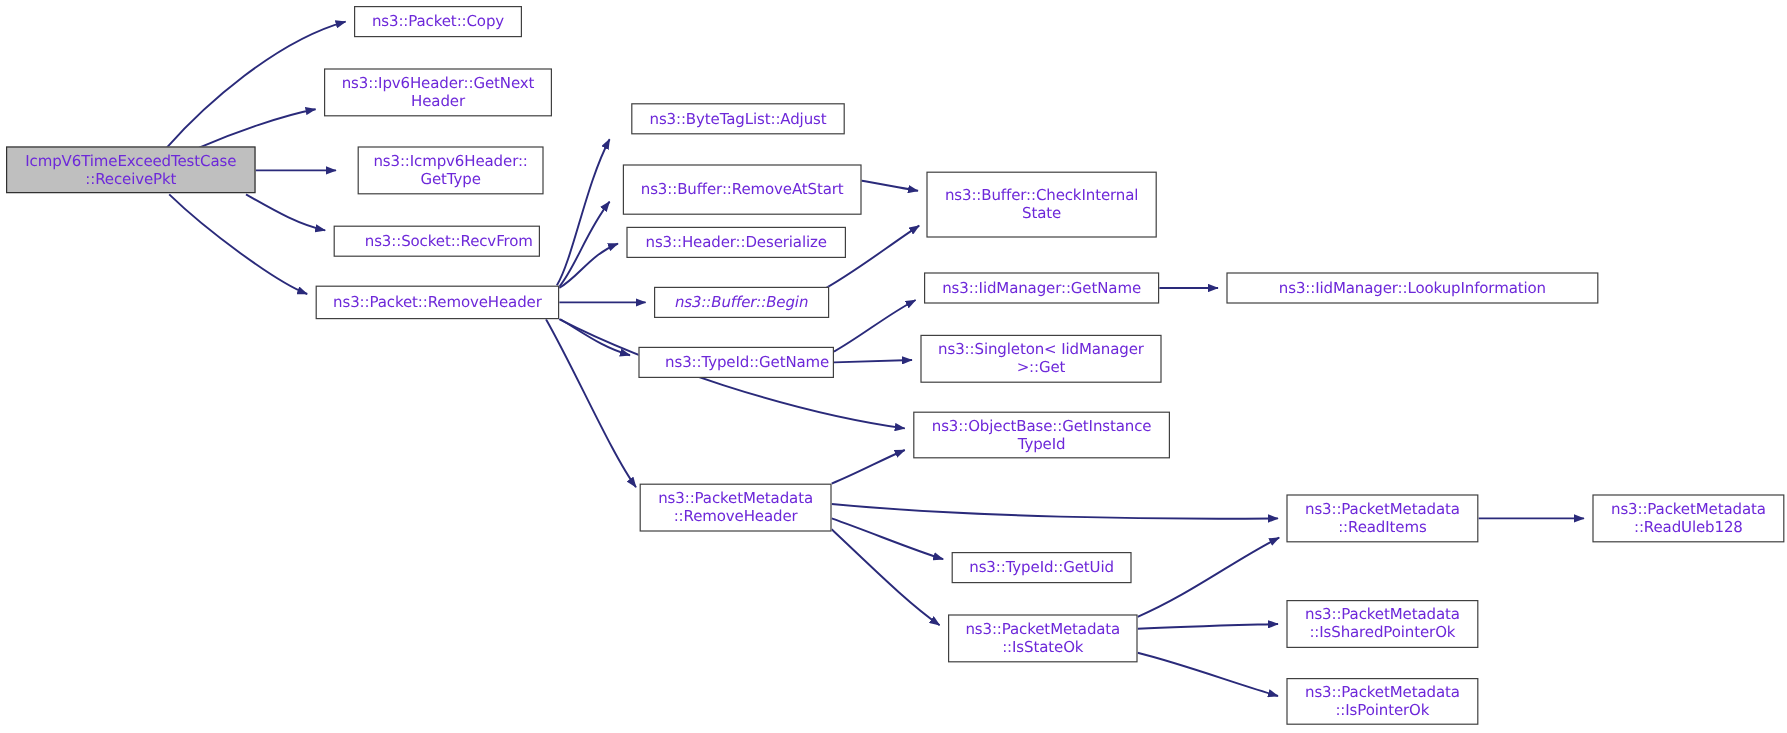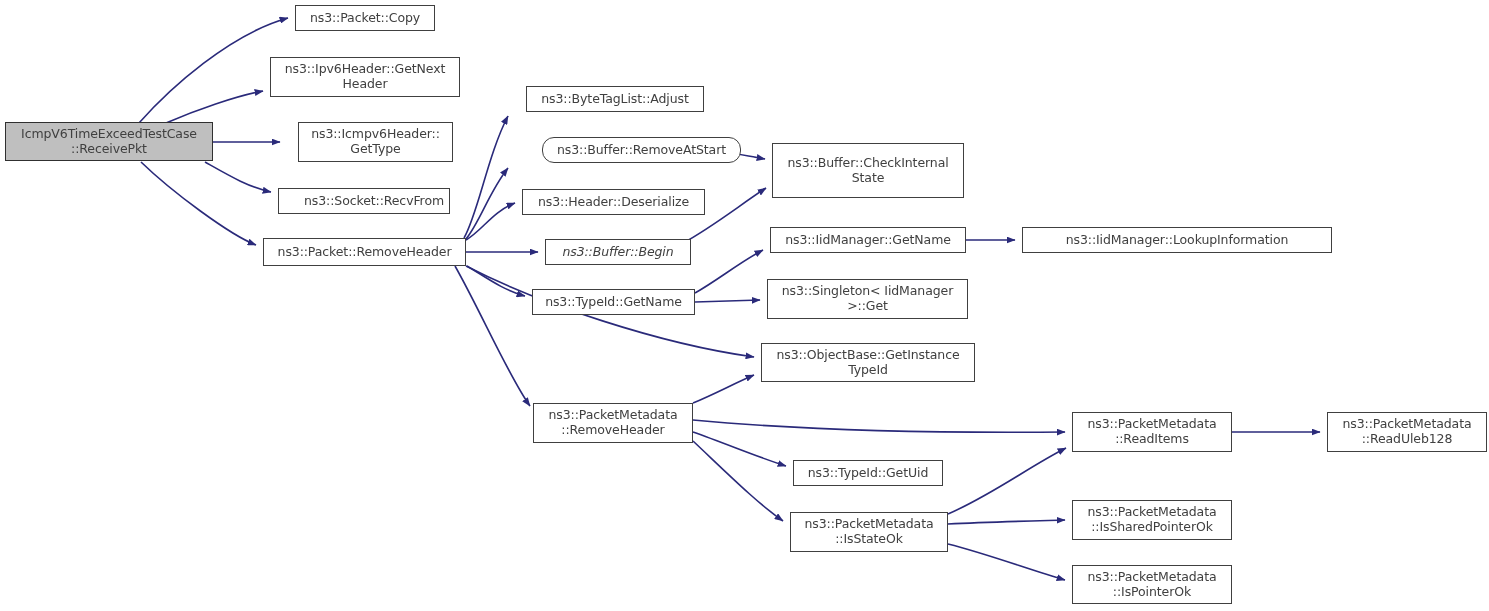--- a/index.html
+++ b/index.html
@@ -21,21 +21,21 @@
     top: 0;
     width: 1489px;
     height: 611px;
     pointer-events: none;
   }
   .node {
     position: absolute;
     box-sizing: border-box;
     border: 1px solid #404040;
     background: #ffffff;
-    color: #404040;
+    color: #6d28d9;
     display: flex;
     align-items: center;
     justify-content: center;
     text-align: center;
     line-height: 1.18;
     font-size: 12.5px;
     letter-spacing: -0.1px;
     padding: 1px 3px;
     white-space: pre-line;
   }
@@ -90,24 +90,24 @@
       <div class="node root" style="left: 5px; top: 122px; width: 208px; height: 39px;"><span class="node-label">IcmpV6TimeExceedTestCase
 ::ReceivePkt</span></div>
       <div class="node" style="left: 295px; top: 5px; width: 140px; height: 26px;"><span class="node-label">ns3::Packet::Copy</span></div>
       <div class="node" style="left: 270px; top: 57px; width: 190px; height: 40px;"><span class="node-label">ns3::Ipv6Header::GetNext
 Header</span></div>
       <div class="node" style="left: 298px; top: 122px; width: 155px; height: 40px;"><span class="node-label">ns3::Icmpv6Header::
 GetType</span></div>
       <div class="node" style="left: 278px; top: 188px; width: 172px; height: 26px; padding-left: 23px;"><span class="node-label">ns3::Socket::RecvFrom</span></div>
       <div class="node" style="left: 263px; top: 238px; width: 203px; height: 28px;"><span class="node-label">ns3::Packet::RemoveHeader</span></div>
       <div class="node" style="left: 526px; top: 86px; width: 178px; height: 26px;"><span class="node-label">ns3::ByteTagList::Adjust</span></div>
-      <div class="node" style="left: 542px; top: 137px; width: 199px; height: 26px; border-radius: 12px;"><span class="node-label">ns3::Buffer::RemoveAtStart</span></div>
+      <div class="node" style="left: 519px; top: 137px; width: 199px; height: 42px;"><span class="node-label">ns3::Buffer::RemoveAtStart</span></div>
       <div class="node" style="left: 522px; top: 189px; width: 183px; height: 26px;"><span class="node-label">ns3::Header::Deserialize</span></div>
       <div class="node" style="left: 545px; top: 239px; width: 146px; height: 26px; font-style: italic;"><span class="node-label">ns3::Buffer::Begin</span></div>
-      <div class="node" style="left: 532px; top: 289px; width: 163px; height: 26px;"><span class="node-label">ns3::TypeId::GetName</span></div>
+      <div class="node" style="left: 532px; top: 289px; width: 163px; height: 26px; text-align: right;"><span class="node-label">ns3::TypeId::GetName</span></div>
       <div class="node" style="left: 772px; top: 143px; width: 192px; height: 55px;"><span class="node-label">ns3::Buffer::CheckInternal
 State</span></div>
       <div class="node" style="left: 770px; top: 227px; width: 196px; height: 26px;"><span class="node-label">ns3::IidManager::GetName</span></div>
       <div class="node" style="left: 767px; top: 279px; width: 201px; height: 40px;"><span class="node-label">ns3::Singleton&lt; IidManager
 &gt;::Get</span></div>
       <div class="node" style="left: 1022px; top: 227px; width: 310px; height: 26px;"><span class="node-label">ns3::IidManager::LookupInformation</span></div>
       <div class="node" style="left: 761px; top: 343px; width: 214px; height: 39px;"><span class="node-label">ns3::ObjectBase::GetInstance
 TypeId</span></div>
       <div class="node" style="left: 533px; top: 403px; width: 160px; height: 40px;"><span class="node-label">ns3::PacketMetadata
 ::RemoveHeader</span></div>

